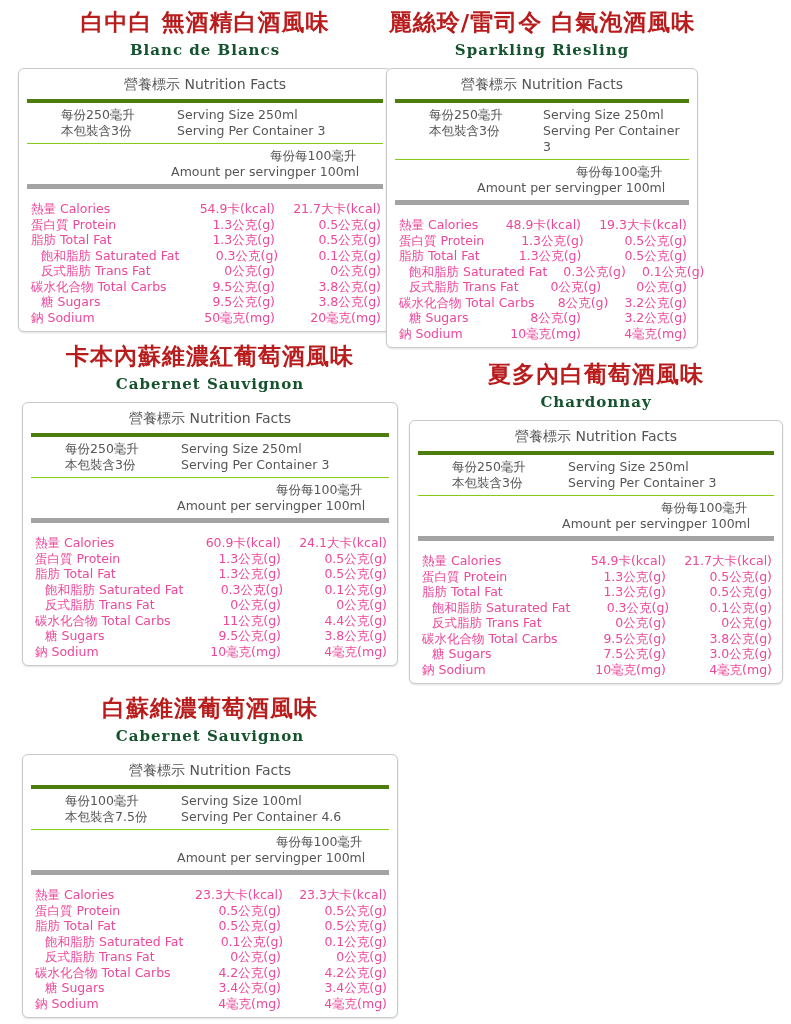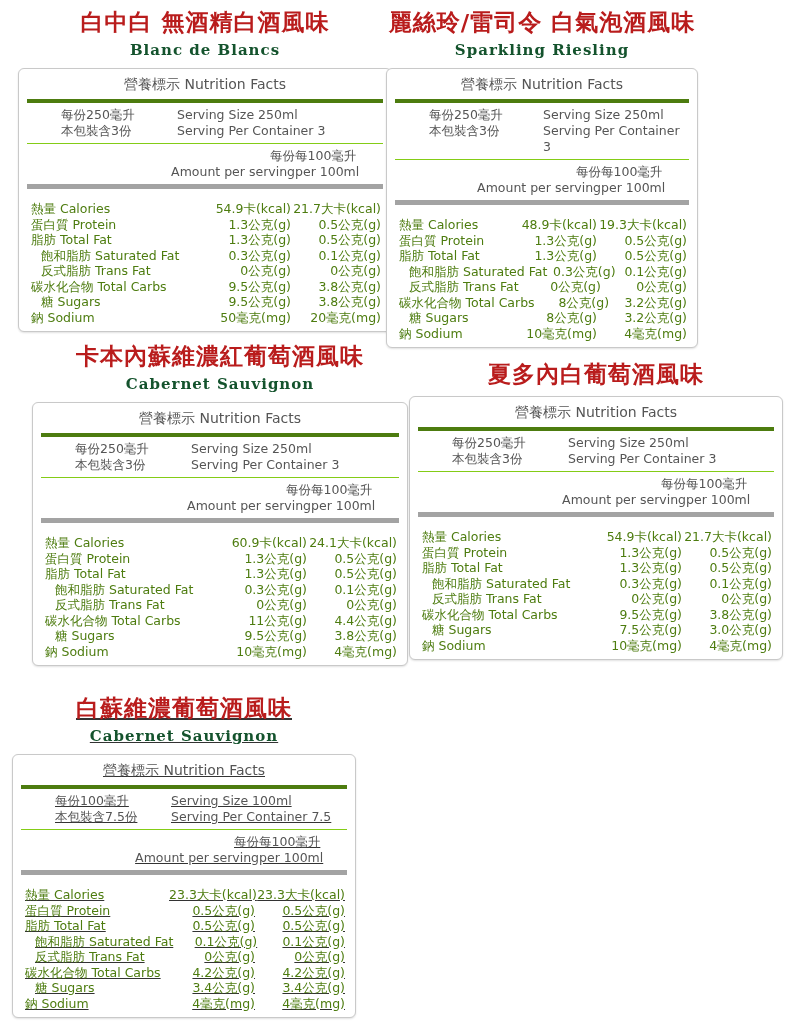--- a/index.html
+++ b/index.html
@@ -14,21 +14,21 @@
           box-shadow: 0 1px 2px rgba(0,0,0,0.12); padding: 0 8px 6px 8px; box-sizing: border-box; }
   .card-head { text-align: center; font-size: 14px; color: #555; line-height: 30px; border-bottom: 4px solid #4d7c0f; }
   .serving { display: flex; padding: 4px 0 4px 0; border-bottom: 1px solid #84cc16; font-size: 12.5px; color: #555; line-height: 16px; }
   .serving .zh { width: 150px; text-align: left; padding-left: 34px; box-sizing: border-box; }
   .serving .en { padding-left: 0; }
   .colhead { display: flex; justify-content: flex-end; border-bottom: 5px solid #a3a3a3; padding: 4px 0 4px 0;
              font-size: 12.5px; color: #555; line-height: 16px; }
   .colhead .c1 { text-align: right; }
   .colhead .c2 { width: 88px; text-align: left; padding-right: 2px; box-sizing: border-box; }
   .rows { padding-top: 12px; }
-  .row { display: flex; font-size: 12.5px; line-height: 15.5px; color: #4d7c0f; }
+  .row { display: flex; font-size: 12.5px; line-height: 15.5px; color: #ec4899; gap: 16px; }
   .row .label { flex: 1; padding-left: 4px; white-space: nowrap; }
   .row .label.indent { padding-left: 14px; }
   .row .v1 { width: 86px; text-align: right; white-space: nowrap; }
   .row .v2 { width: 92px; text-align: right; white-space: nowrap; padding-right: 2px; box-sizing: border-box; }
 </style>
 </head>
 <body>
 
 <div id="root">
   <div class="product" style="left: 18px; top: 8px; width: 374px;">
@@ -164,21 +164,21 @@
           </div>
           <div class="row">
             <div class="label">鈉 Sodium</div>
             <div class="v1">10毫克(mg)</div>
             <div class="v2">4毫克(mg)</div>
           </div>
         </div>
     </div>
   </div>
 
-  <div class="product" style="left: 22px; top: 342px; width: 376px; margin-left: 10px;">
+  <div class="product" style="left: 22px; top: 342px; width: 376px;">
     <div class="title-zh">卡本內蘇維濃紅葡萄酒風味</div>
     <div class="title-en">Cabernet Sauvignon</div>
     <div class="card">
       <div class="card-head">營養標示 Nutrition Facts</div>
       <div class="serving">
         <div class="zh">
           <div>每份250毫升</div>
           <div>本包裝含3份</div>
         </div>
         <div class="en">
@@ -236,20 +236,21 @@
             <div class="label">鈉 Sodium</div>
             <div class="v1">10毫克(mg)</div>
             <div class="v2">4毫克(mg)</div>
           </div>
         </div>
     </div>
   </div>
 
   <div class="product" style="left: 409px; top: 360px; width: 374px;">
     <div class="title-zh">夏多內白葡萄酒風味</div>
+    <div class="title-en">Chardonnay</div>
     <div class="card">
       <div class="card-head">營養標示 Nutrition Facts</div>
       <div class="serving">
         <div class="zh">
           <div>每份250毫升</div>
           <div>本包裝含3份</div>
         </div>
         <div class="en">
           <div>Serving Size 250ml</div>
           <div>Serving Per Container 3</div>
@@ -303,33 +304,33 @@
           </div>
           <div class="row">
             <div class="label">鈉 Sodium</div>
             <div class="v1">10毫克(mg)</div>
             <div class="v2">4毫克(mg)</div>
           </div>
         </div>
     </div>
   </div>
 
-  <div class="product" style="left: 12px; top: 694px; width: 344px; text-decoration: underline;">
+  <div class="product" style="left: 22px; top: 694px; width: 376px;">
     <div class="title-zh">白蘇維濃葡萄酒風味</div>
     <div class="title-en">Cabernet Sauvignon</div>
     <div class="card">
       <div class="card-head">營養標示 Nutrition Facts</div>
       <div class="serving">
         <div class="zh">
           <div>每份100毫升</div>
           <div>本包裝含7.5份</div>
         </div>
         <div class="en">
           <div>Serving Size 100ml</div>
-          <div>Serving Per Container 7.5</div>
+          <div>Serving Per Container 4.6</div>
         </div>
       </div>
       <div class="colhead">
         <div class="c1">
           <div>每份</div>
           <div>Amount per serving</div>
         </div>
         <div class="c2">
           <div>每100毫升</div>
           <div>per 100ml</div>

